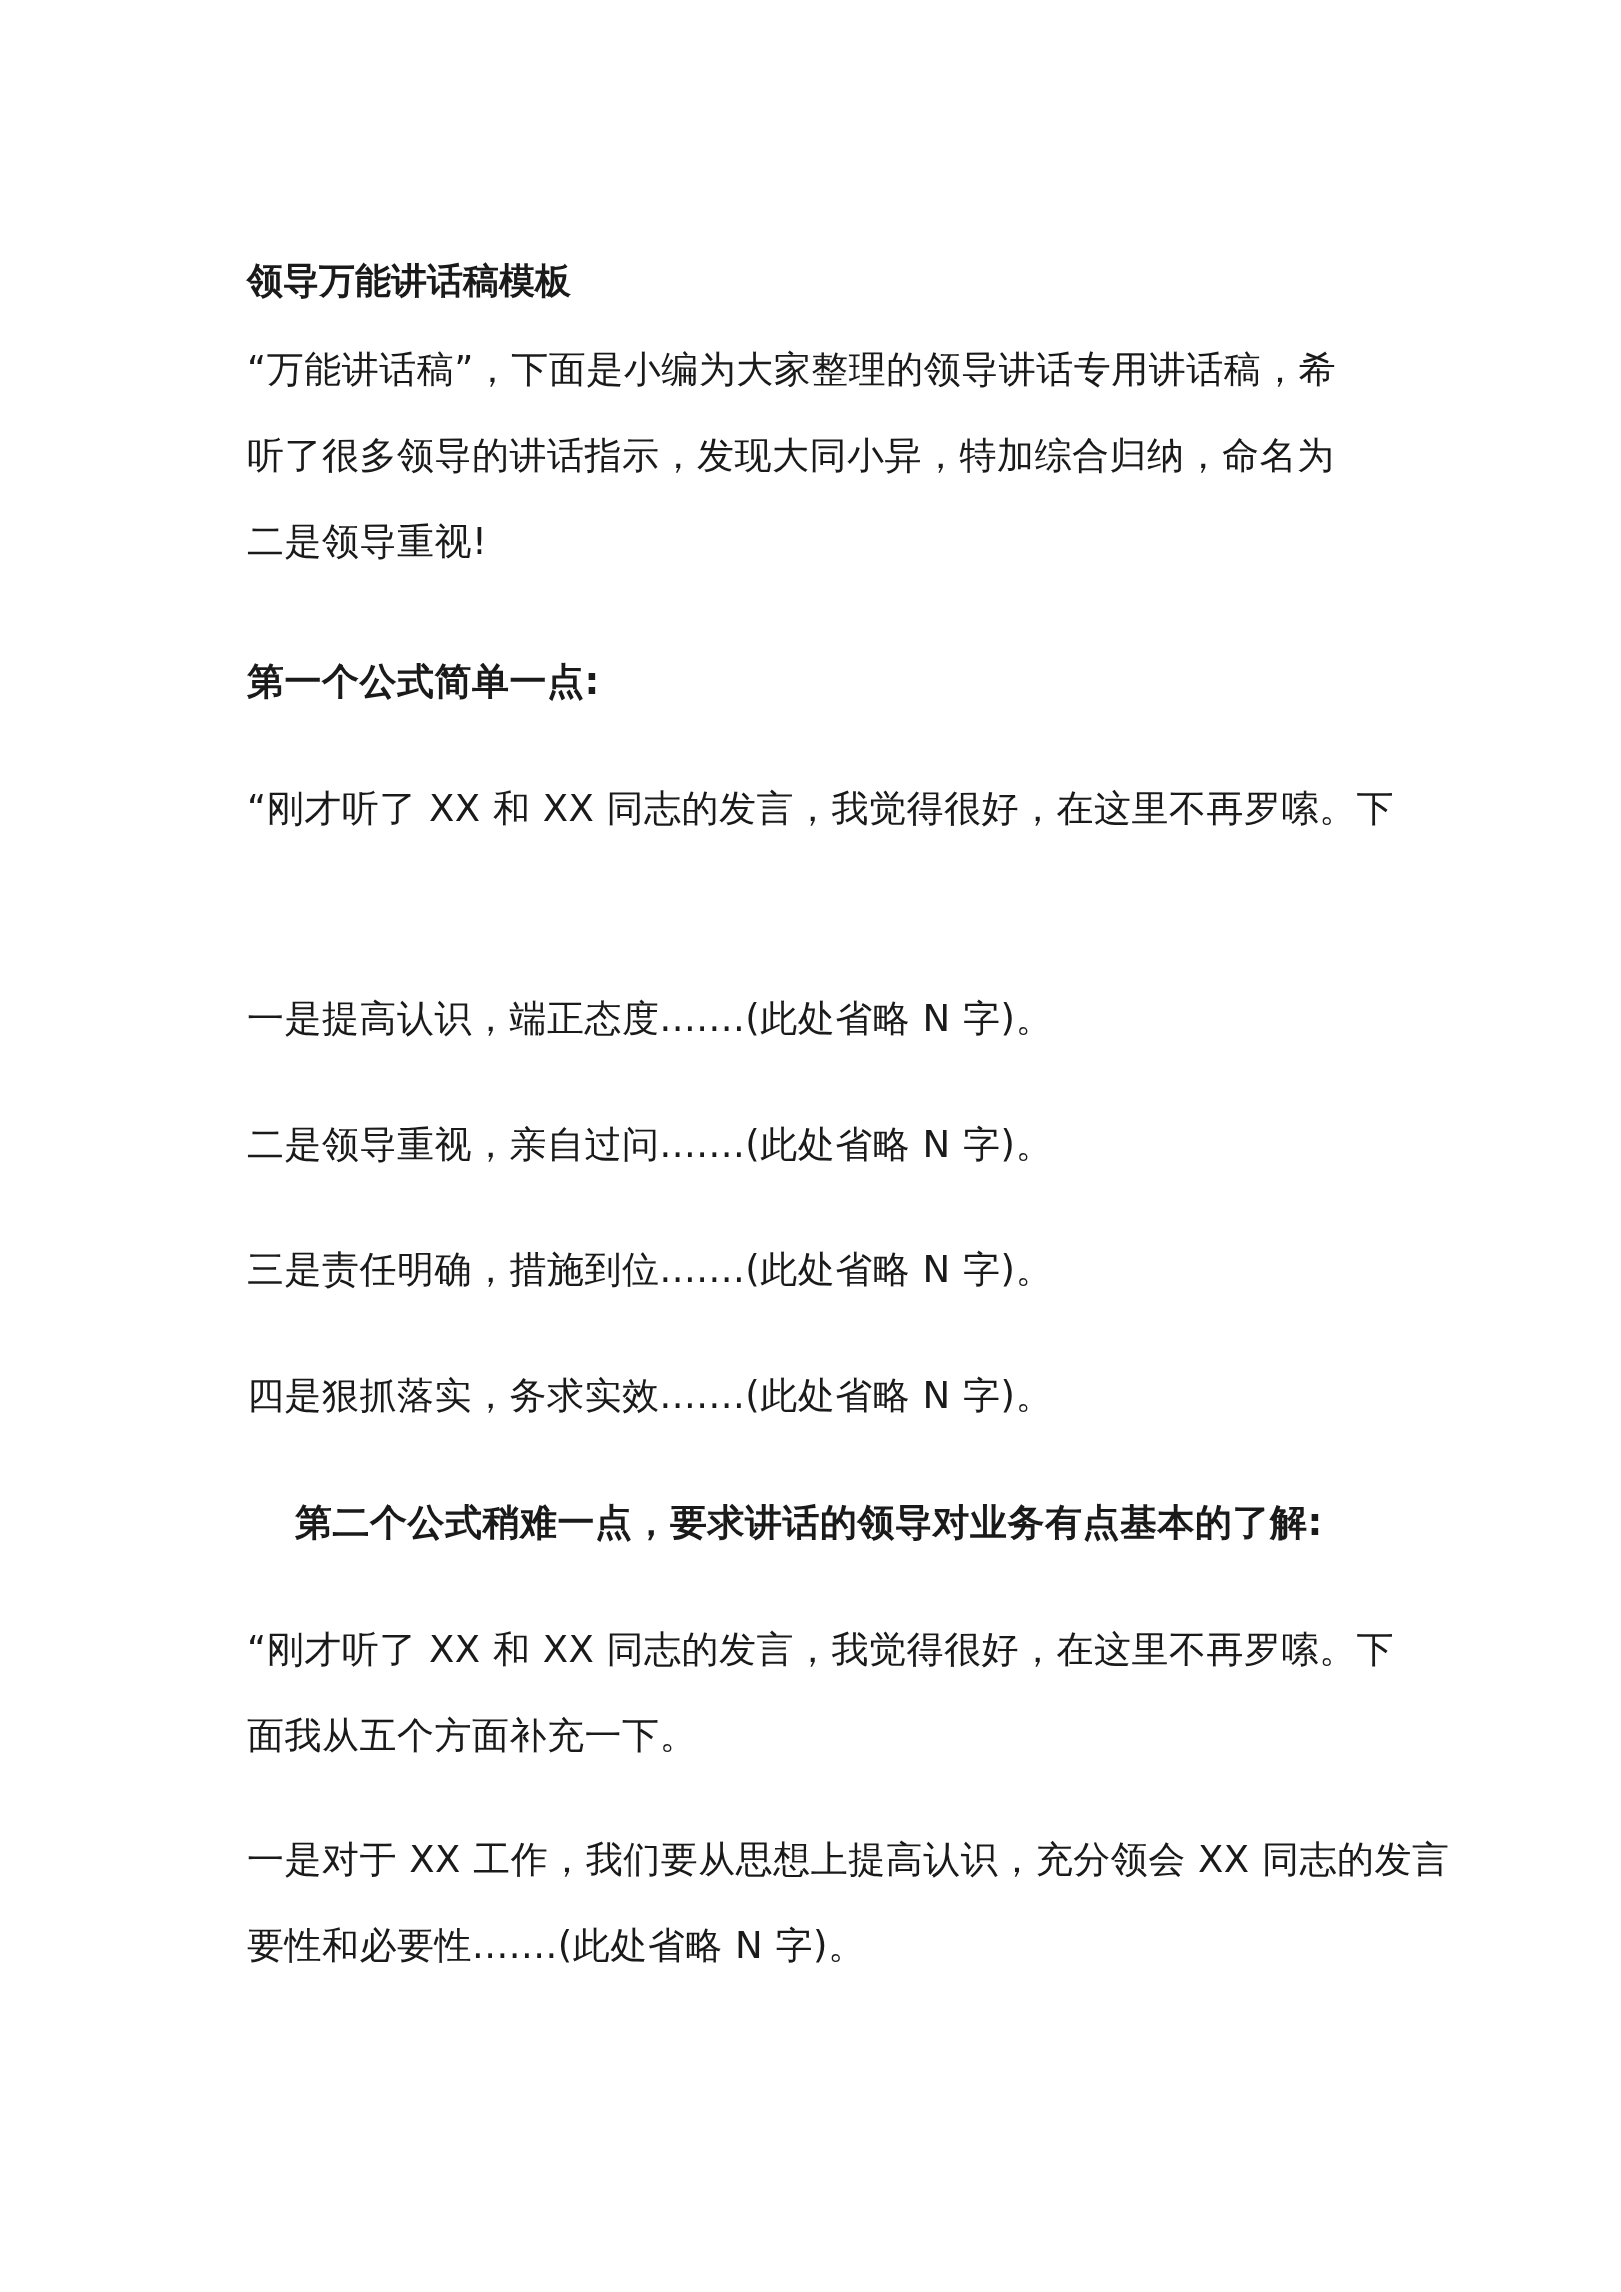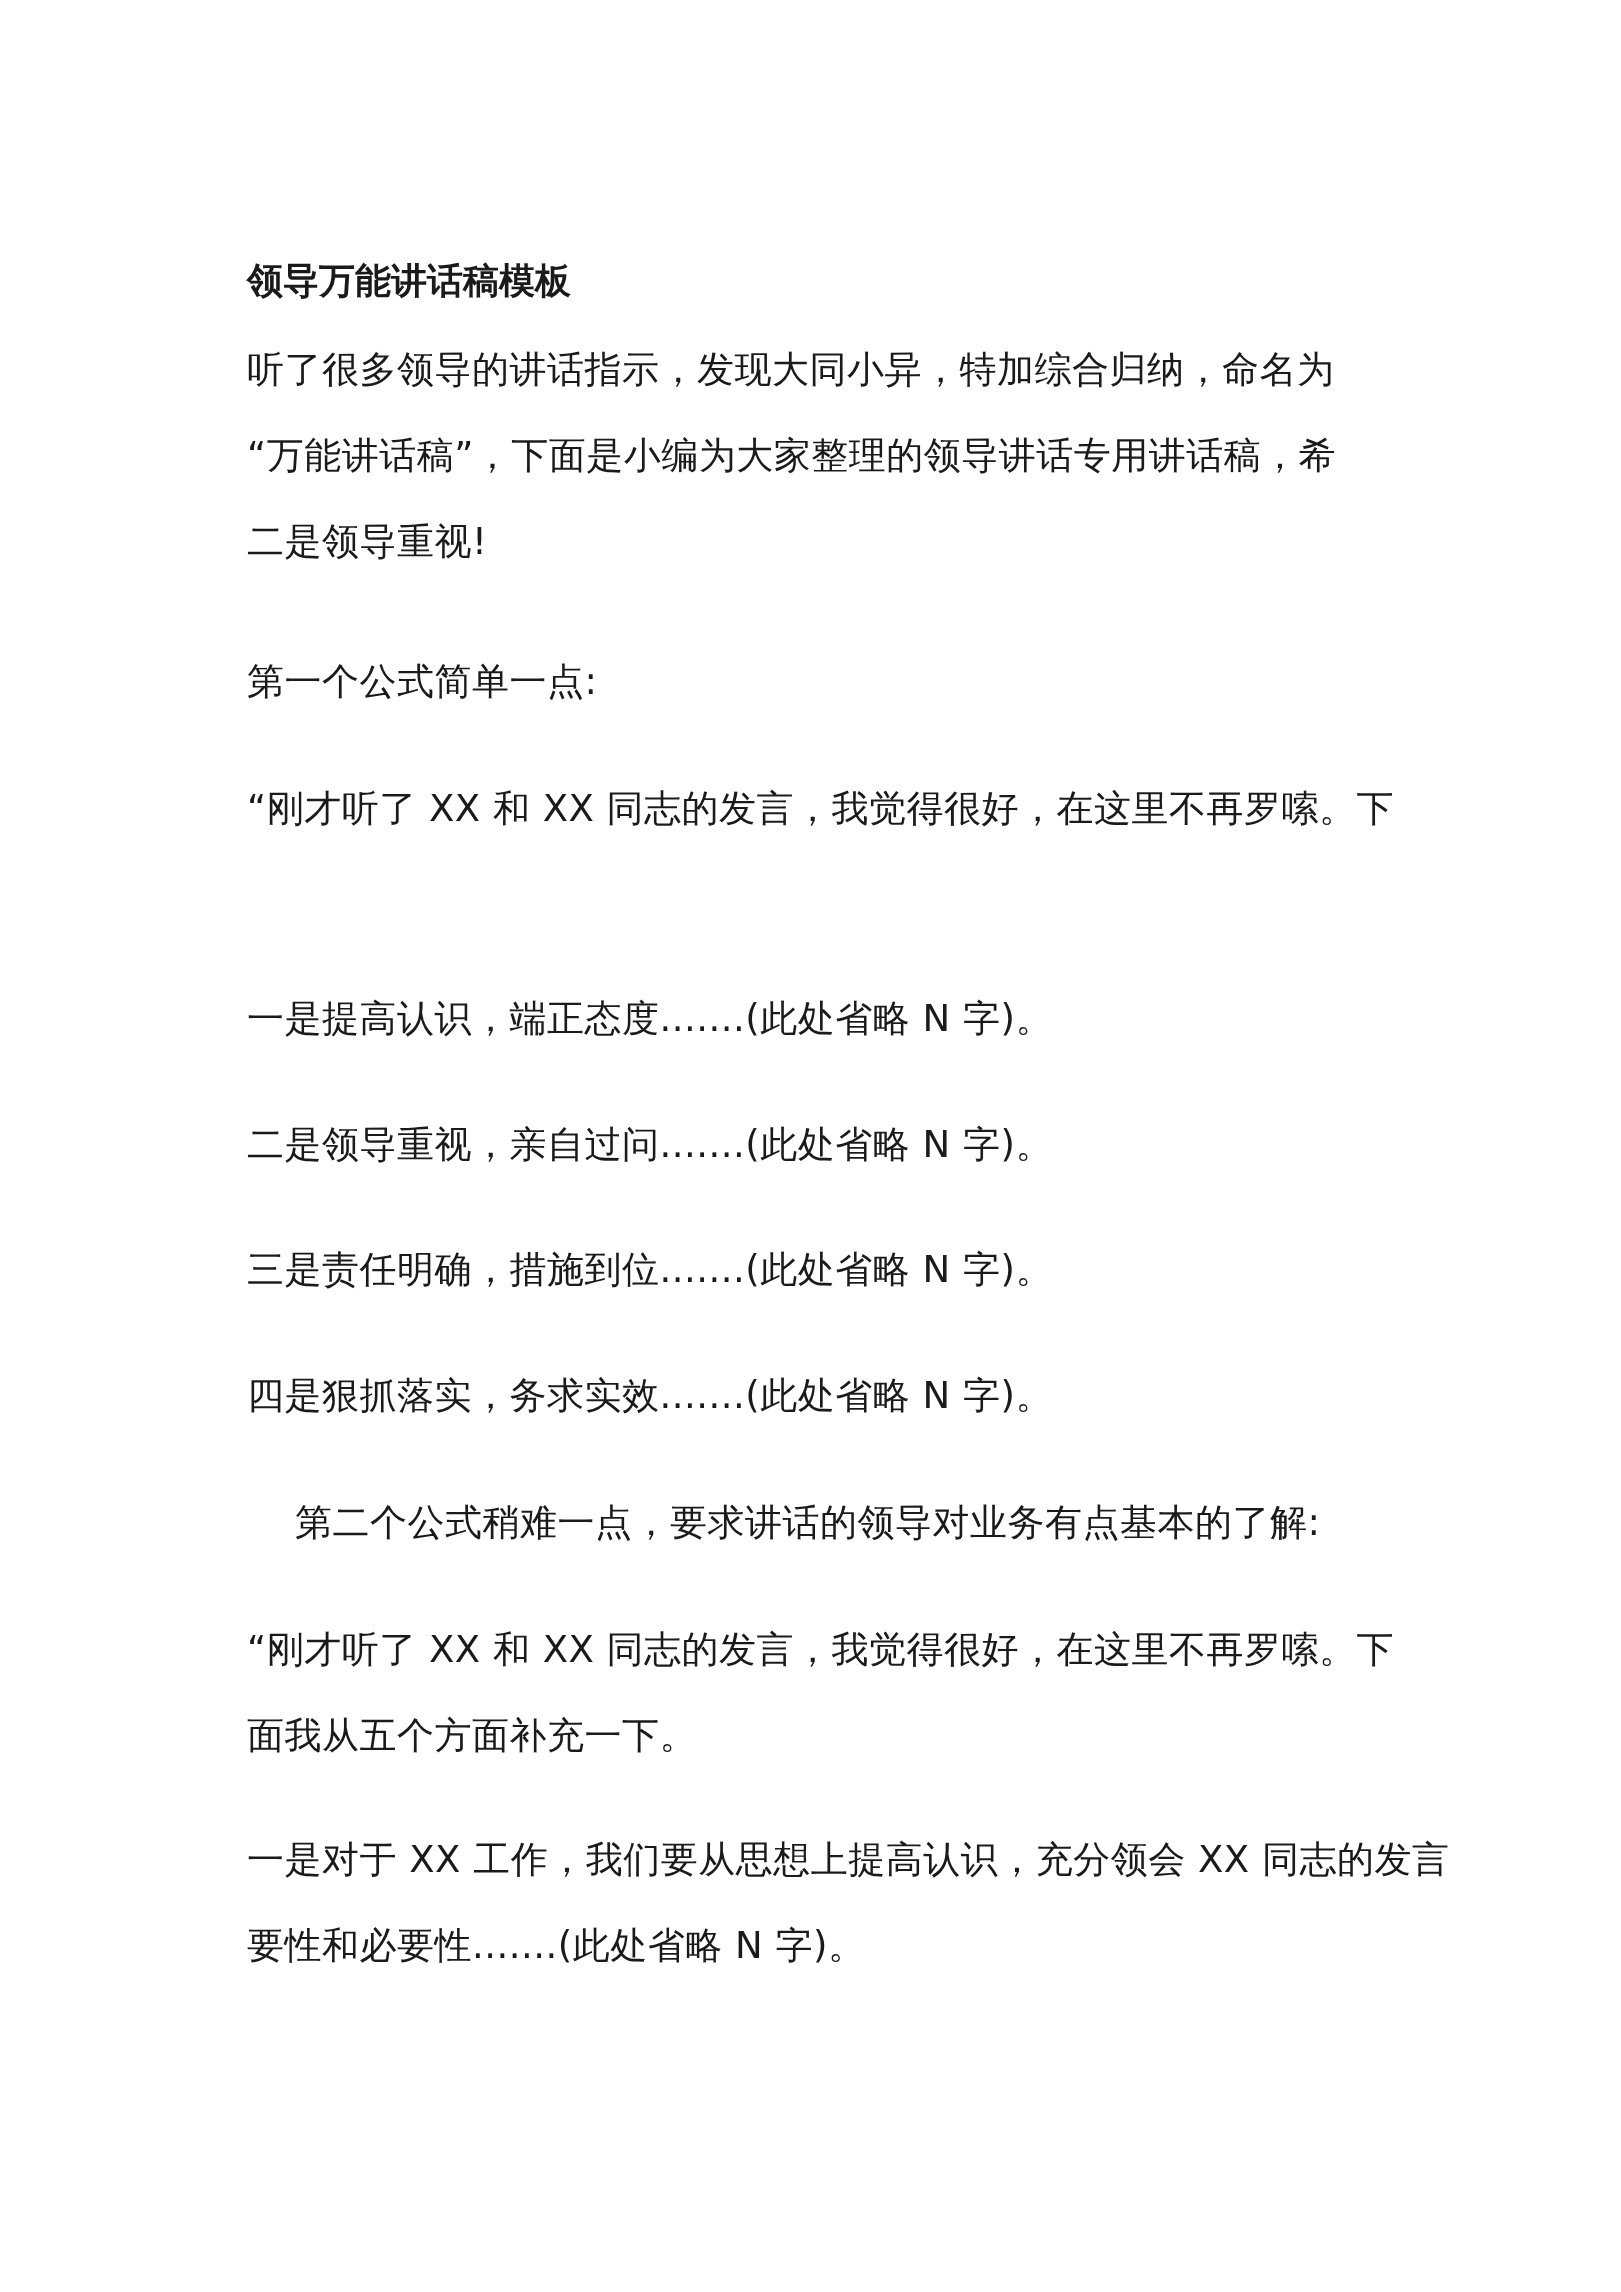--- a/index.html
+++ b/index.html
@@ -1,32 +1,32 @@
 <!DOCTYPE html>
 <html><head>
 <meta charset="utf-8">
 <style>
   html, body { margin: 0; padding: 0; background: #ffffff; }
   body { width: 1621px; height: 2293px; position: relative; overflow: hidden;
          font-family: "DejaVu Sans", "Liberation Sans", sans-serif; color: #1a1a1a; }
   .page { position: absolute; left: 247px; top: 0; width: 1142px; }
   .title { position: absolute; left: 0; top: 257px; font-size: 36px; font-weight: bold; white-space: nowrap; }
   .p { position: absolute; left: 0; width: 1142px; font-size: 37px; line-height: 86px; letter-spacing: 0.5px; }
-  .h { font-weight: normal; }
+  .h { font-weight: bold; }
   .line { display: block; white-space: nowrap; }
 </style>
 </head>
 <body>
 
 <div class="page">
   <div class="title">领导万能讲话稿模板</div>
 
   <div class="p" style="top:327px;">
+    <span class="line">“万能讲话稿”，下面是小编为大家整理的领导讲话专用讲话稿，希</span>
     <span class="line">听了很多领导的讲话指示，发现大同小异，特加综合归纳，命名为</span>
-    <span class="line">“万能讲话稿”，下面是小编为大家整理的领导讲话专用讲话稿，希</span>
     <span class="line">二是领导重视!</span>
   </div>
 
   <div class="p h" style="top:639px;">第一个公式简单一点:</div>
 
   <div class="p" style="top:766px;">
     <span class="line">“刚才听了 XX 和 XX 同志的发言，我觉得很好，在这里不再罗嗦。下</span>
   </div>
 
   <div class="p" style="top:976px;">一是提高认识，端正态度.......(此处省略 N 字)。</div>

